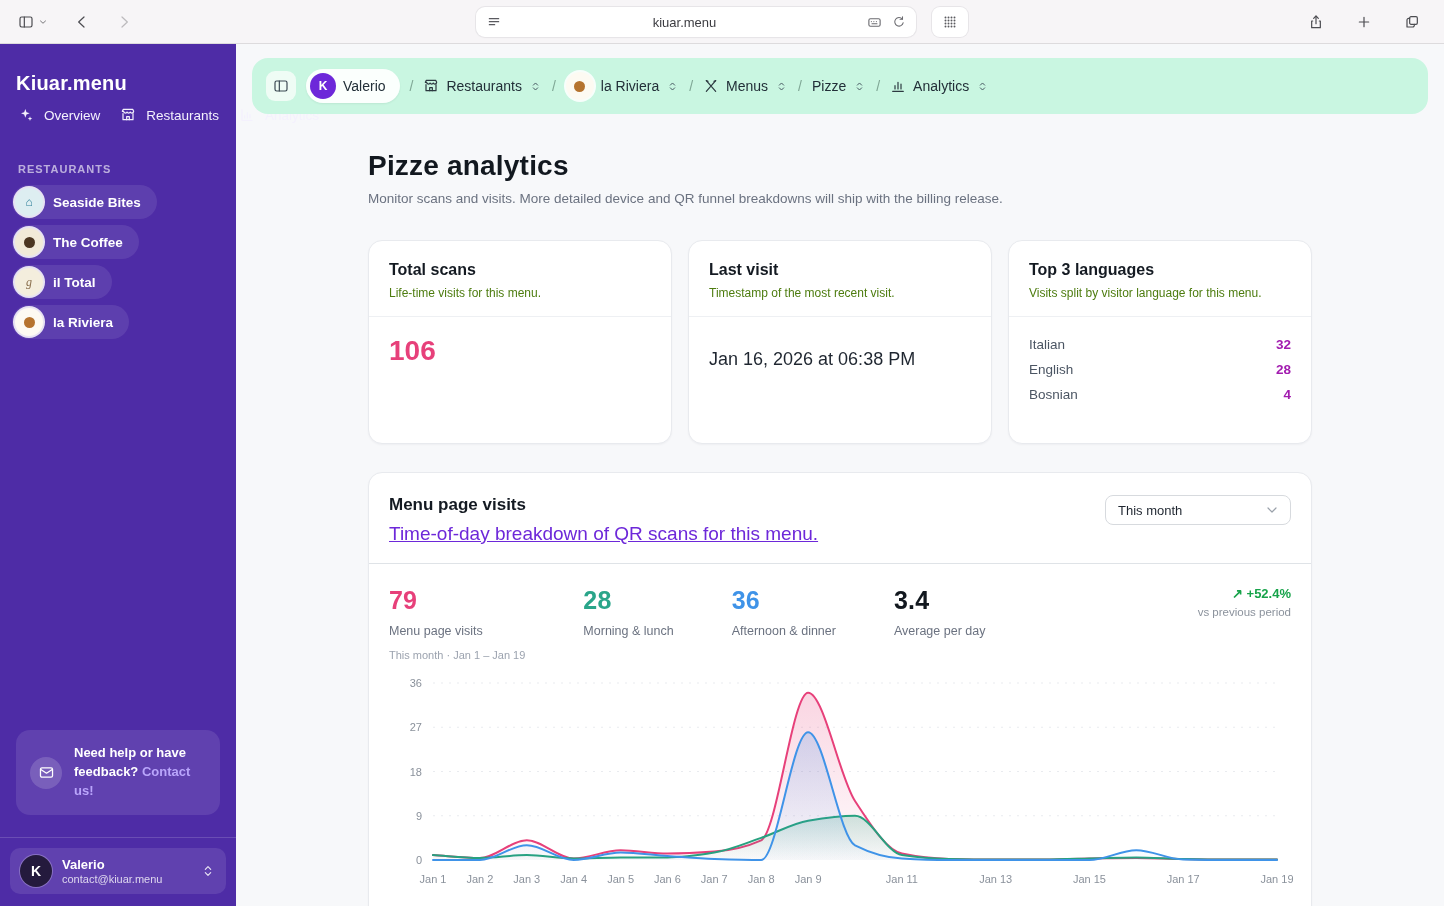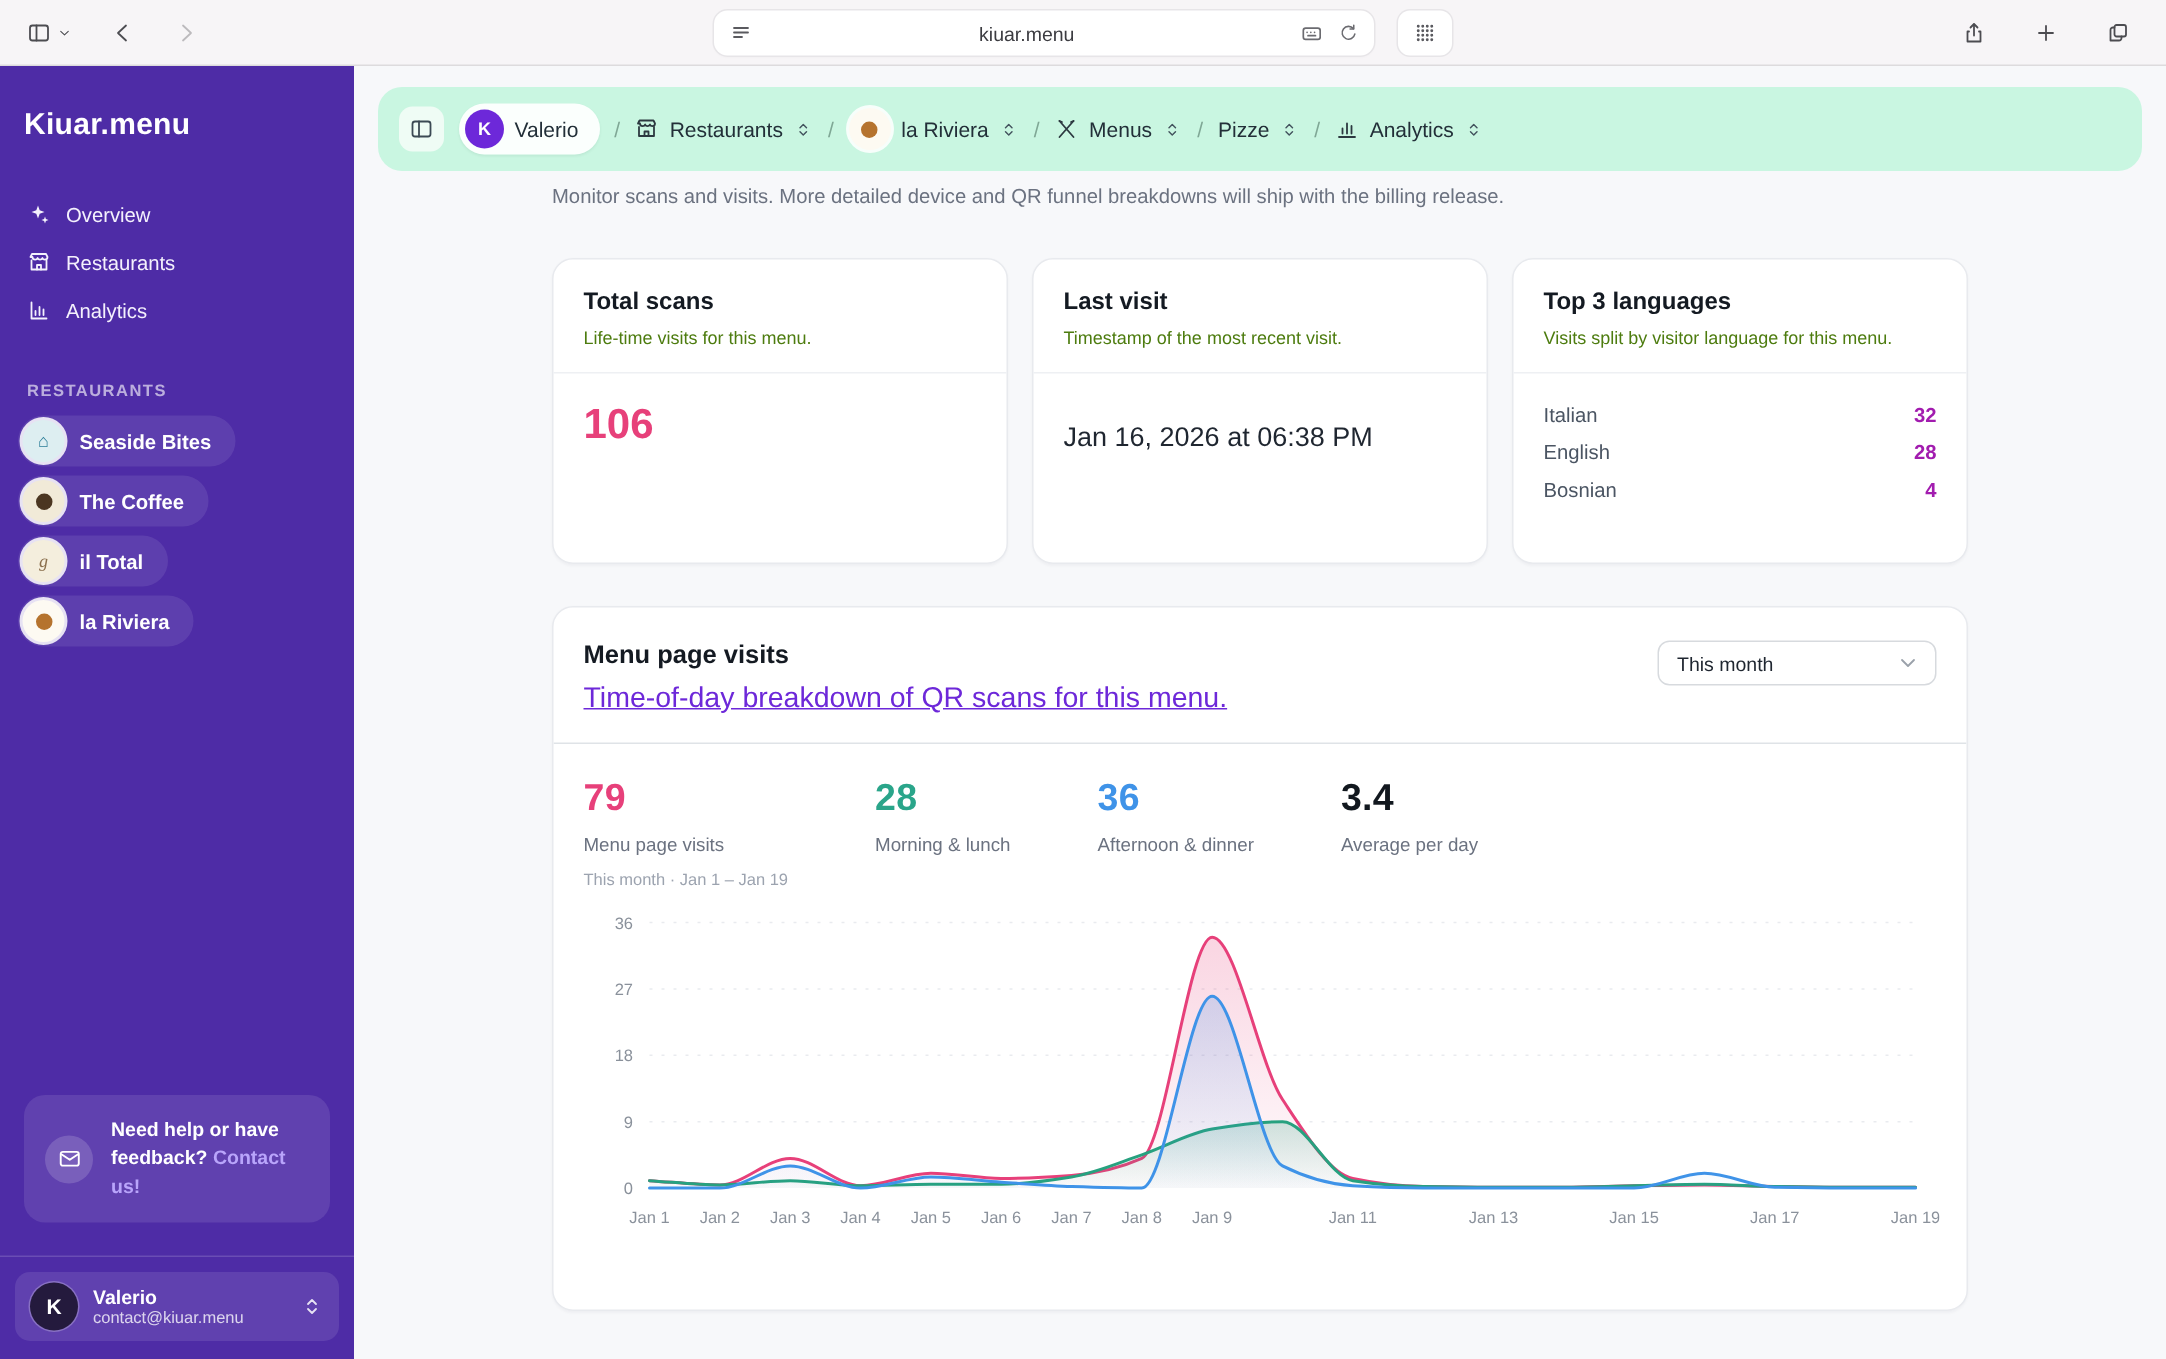--- a/index.html
+++ b/index.html
@@ -13,21 +13,21 @@
   .addr-wrap { position:absolute; left:50%; top:7px; transform:translateX(-50%); display:flex; align-items:center; gap:16px; }
   .addr { width:440px; height:30px; background:#ffffff; border-radius:9px; box-shadow:0 0 0 1px #e7e5e8, 0 1px 2px rgba(0,0,0,.04); display:flex; align-items:center; padding:0 10px; color:#5a5a5f; }
   .addr .url { flex:1; text-align:center; font-size:13px; color:#3c3c41; }
   .addr .right-ic { display:flex; gap:10px; align-items:center; color:#6b6b70; }
   .grid-btn { width:36px; height:30px; background:#ffffff; border-radius:8px; box-shadow:0 0 0 1px #e7e5e8; display:flex; align-items:center; justify-content:center; color:#5a5a5f; }
   .chrome .right { margin-left:auto; display:flex; align-items:center; gap:24px; padding-right:20px; color:#4c4c51; }
 
   
   .sidebar { position:absolute; top:44px; left:0; width:236px; height:862px; background:#4e2ca6; color:#fff; display:flex; flex-direction:column; }
   .logo { font-size:20px; font-weight:bold; padding:28px 16px 6px; letter-spacing:.2px; }
-  .nav { margin-top:28px; display:flex; flex-direction:column; gap:4px; padding:0 10px; }
+  .nav { display:flex; flex-direction:row; gap:4px; padding:0 10px; }
   .nav-item { display:flex; align-items:center; gap:10px; padding:6px 8px; border-radius:8px; font-size:13.5px; font-weight:500; color:#f4f1fd; cursor:pointer; }
   .section-label { margin:34px 18px 10px; font-size:11px; font-weight:bold; letter-spacing:1px; color:rgba(255,255,255,.62); }
   .rest-list { display:flex; flex-direction:column; gap:6px; padding:0 12px; }
   .rest-item { display:flex; align-items:center; gap:10px; background:rgba(255,255,255,.09); border-radius:999px; padding:3px 16px 3px 3px; width:fit-content; cursor:pointer; }
   .avatar-circle { width:28px; height:28px; border-radius:50%; display:flex; align-items:center; justify-content:center; box-shadow:0 0 0 2px rgba(255,255,255,.85); font-family:"Liberation Serif", serif; font-style:italic; font-size:12px; flex:0 0 auto; }
   .avatar-dot { width:11px; height:11px; border-radius:50%; }
   .rest-item .name { font-size:13.5px; font-weight:bold; color:#fff; }
   .sidebar-bottom { margin-top:auto; }
   .help-card { margin:0 16px 22px; background:rgba(255,255,255,.10); border-radius:14px; padding:14px; display:flex; gap:12px; align-items:center; }
   .help-icon { width:32px; height:32px; border-radius:50%; background:rgba(255,255,255,.16); display:flex; align-items:center; justify-content:center; flex:0 0 auto; }
@@ -353,20 +353,21 @@
             <svg viewBox="0 0 24 24" width="13" height="13" fill="none" stroke="currentColor" stroke-width="1.8" stroke-linecap="round" stroke-linejoin="round">
               <path d="M8 9.5L12 5.5l4 4"></path>
               <path d="M8 14.5l4 4 4-4"></path>
             </svg>
           </span>
         </span>
       </span>
   </div>
 
   <div class="content">
+    <div class="page-title">Pizze analytics</div>
     <div class="page-sub">Monitor scans and visits. More detailed device and QR funnel breakdowns will ship with the billing release.</div>
 
     <div class="cards">
       <div class="card">
         <div class="card-head">
           <div class="card-title">Total scans</div>
           <div class="card-desc">Life-time visits for this menu.</div>
         </div>
         <div class="card-body">
           <div class="big-pink" id="total-scans-value" style="color: rgb(231, 64, 122);">106</div>
@@ -431,20 +432,24 @@
             <div class="stat-value" style="color:#2aa58a">28</div>
             <div class="stat-label">Morning &amp; lunch</div>
           </div>
           <div class="stat">
             <div class="stat-value" style="color:#3f93e8">36</div>
             <div class="stat-label">Afternoon &amp; dinner</div>
           </div>
           <div class="stat">
             <div class="stat-value" style="color:#12181f">3.4</div>
             <div class="stat-label">Average per day</div>
+          </div>
+          <div class="trend">
+            <div class="trend-value" style="color:#17a34a"><span>↗</span> <span>+52.4%</span></div>
+            <div class="trend-caption">vs previous period</div>
           </div>
         </div>
       <div class="chart-wrap" id="visits-chart"><svg width="904" height="220" viewBox="0 0 904 220">
             <defs>
               <linearGradient id="g0" x1="0" y1="0" x2="0" y2="1">
                 <stop offset="0" stop-color="#e7407a" stop-opacity="0.22"></stop>
                 <stop offset="1" stop-color="#e7407a" stop-opacity="0.02"></stop>
               </linearGradient>
               <linearGradient id="g1" x1="0" y1="0" x2="0" y2="1">
                 <stop offset="0" stop-color="#27a17f" stop-opacity="0.22"></stop>

